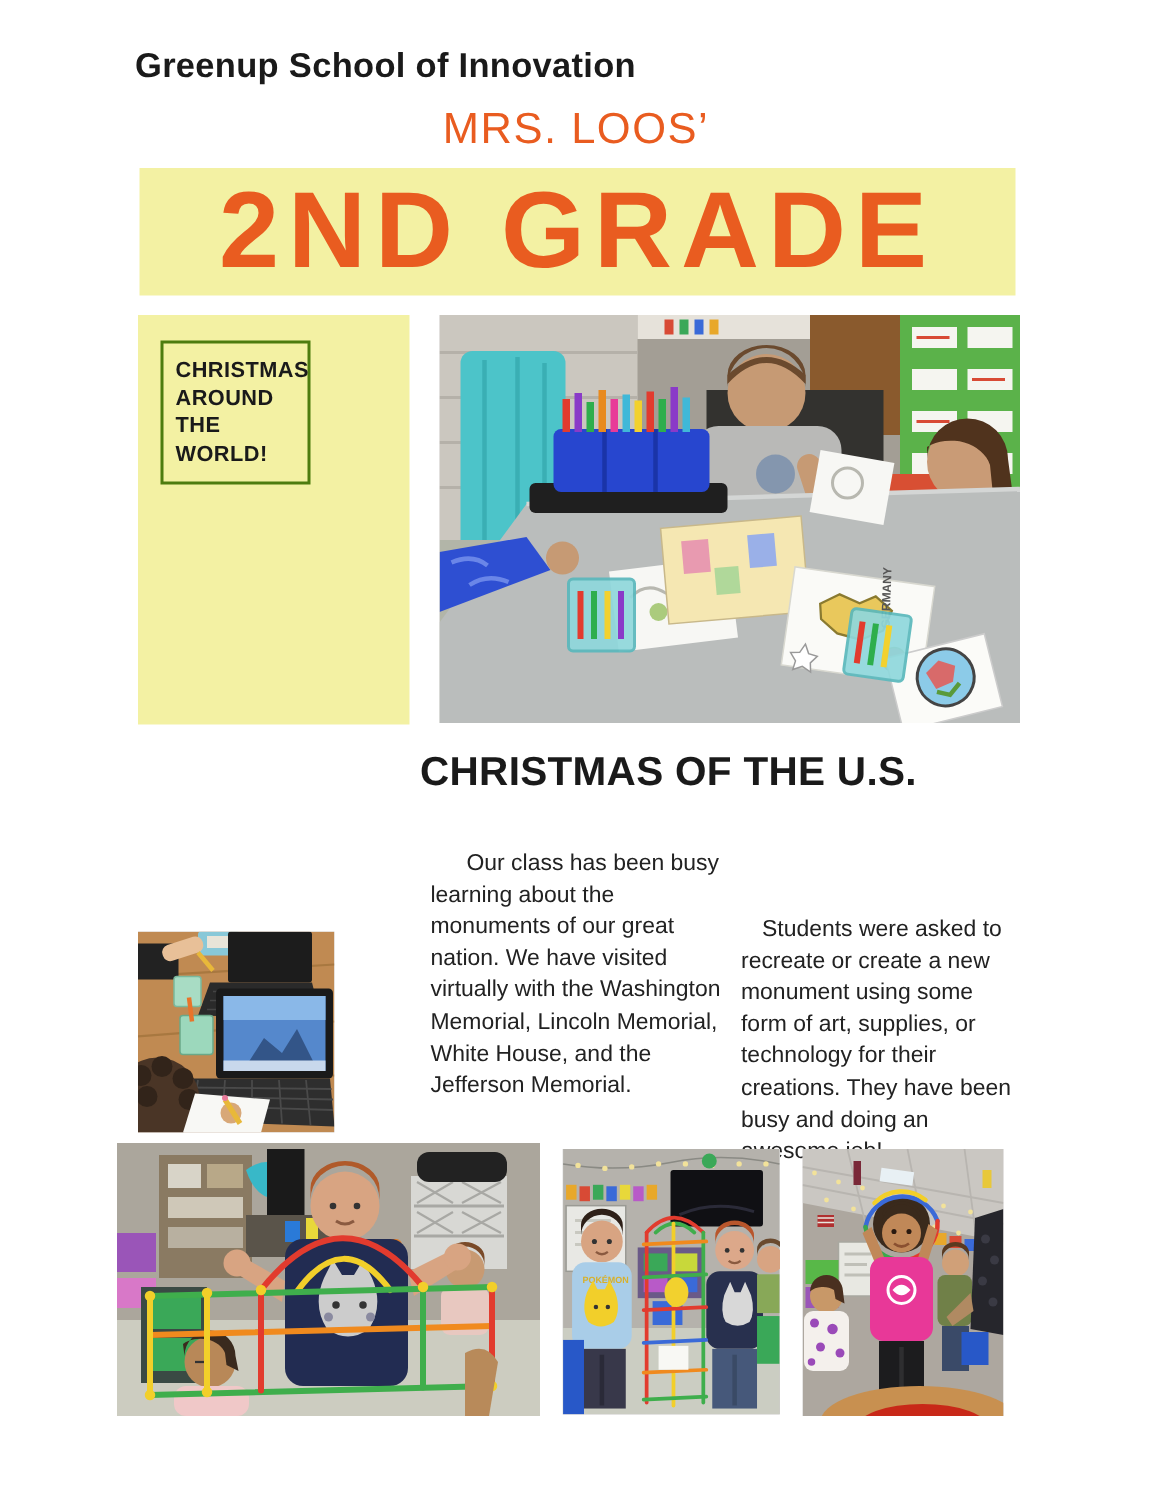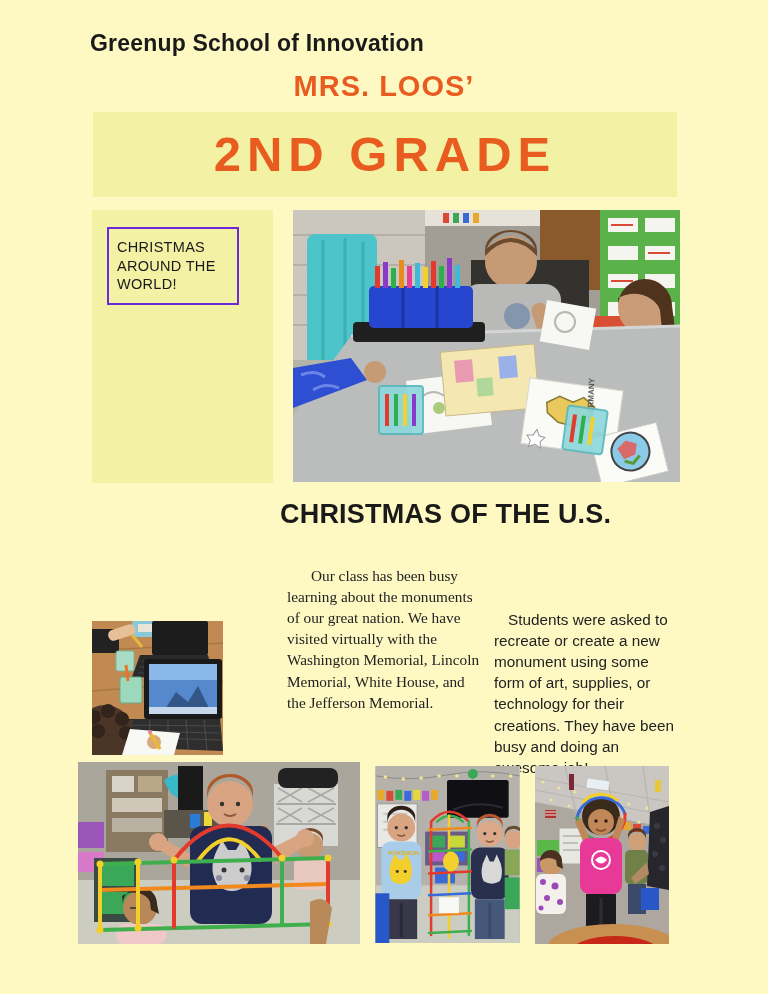--- a/index.html
+++ b/index.html
@@ -2,35 +2,35 @@
 <html style="--accent-orange: #E95C20; --banner-yellow: #F3F1A3; --heading-black: #1A1A1A;"><head>
 <meta charset="utf-8">
 <style>
   :root{
     --accent-orange:#E95C20;
     --banner-yellow:#F3F1A3;
     --heading-black:#1A1A1A;
   }
   *{margin:0;padding:0;box-sizing:border-box;}
   body{background:#e5e5e5;font-family:"Liberation Sans",sans-serif;}
-  .page{position:relative;width:768px;height:994px;background:#fef9c3;margin:0 auto;overflow:hidden;}
+  .page{position:relative;width:768px;height:994px;background:#ffffff;margin:0 auto;overflow:hidden;}
   .school-name{position:absolute;left:90px;top:30px;font-size:23px;font-weight:bold;color:var(--heading-black);letter-spacing:.2px;}
   .newsletter-label{position:absolute;right:93px;top:35px;font-size:18.5px;font-weight:bold;color:var(--heading-black);}
-  .teacher-name{position:absolute;left:0;top:70px;width:768px;text-align:center;font-size:29px;font-weight:bold;color:var(--accent-orange);letter-spacing:1px;}
+  .teacher-name{position:absolute;left:0;top:70px;width:768px;text-align:center;font-size:29px;font-weight:normal;color:var(--accent-orange);letter-spacing:1px;}
   .grade-banner{position:absolute;left:93px;top:112px;width:584px;height:85px;background:var(--banner-yellow);text-align:center;}
-  .grade-banner span{font-size:49px;line-height:85px;font-weight:bold;color:var(--accent-orange);letter-spacing:6px;text-align:right;}
+  .grade-banner span{font-size:72px;line-height:85px;font-weight:bold;color:var(--accent-orange);letter-spacing:6px;text-align:right;}
   .sidebar-bg{position:absolute;left:92px;top:210px;width:181px;height:273px;background:var(--banner-yellow);}
-  .sidebar-headline-box{position:absolute;left:107px;top:227px;width:132px;border:2px solid #6d28d9;padding:9px 8px;font-size:14.5px;font-weight:normal;line-height:1.28;color:var(--heading-black);white-space:pre-line;letter-spacing:.3px;}
+  .sidebar-headline-box{position:absolute;left:107px;top:227px;width:100px;border:2px solid #4d7c0f;padding:9px 8px;font-size:14.5px;font-weight:bold;line-height:1.28;color:var(--heading-black);white-space:pre-line;letter-spacing:.3px;}
   .sidebar-body{position:absolute;left:97px;top:291px;width:179px;font-size:15.2px;line-height:1.32;color:#222;text-indent:20px;}
   .photo{position:absolute;overflow:hidden;background:#ddd;}
   .photo svg{display:block;width:100%;height:100%;}
   .photo-main{left:293px;top:210px;width:387px;height:272px;}
   .monuments-heading{position:absolute;left:280px;top:499px;font-size:27px;font-weight:bold;color:var(--heading-black);letter-spacing:.2px;}
   .col{position:absolute;top:565px;font-size:15.3px;line-height:1.38;color:#222;}
-  .col-1{left:287px;width:196px;text-indent:24px;font-family:Liberation Serif, serif;}
+  .col-1{left:287px;width:196px;text-indent:24px;}
   .col-2{left:494px;width:186px;text-indent:14px;margin-top:44px;}
   .photo-laptops{left:92px;top:621px;width:131px;height:134px;}
   .photo-straw1{left:78px;top:762px;width:282px;height:182px;}
   .photo-straw2{left:375px;top:766px;width:145px;height:177px;}
   .photo-straw3{left:535px;top:766px;width:134px;height:178px;}
 </style>
 </head>
 <body>
 
 <div class="page">

